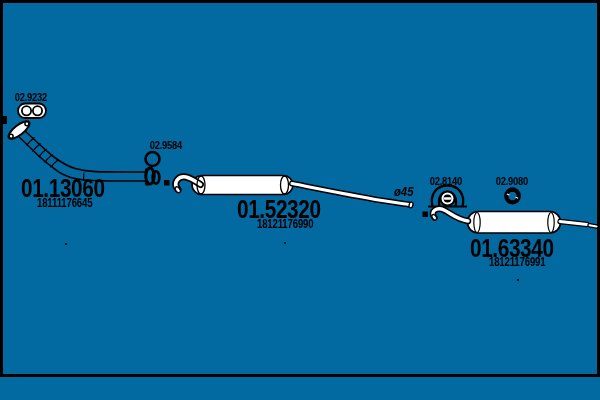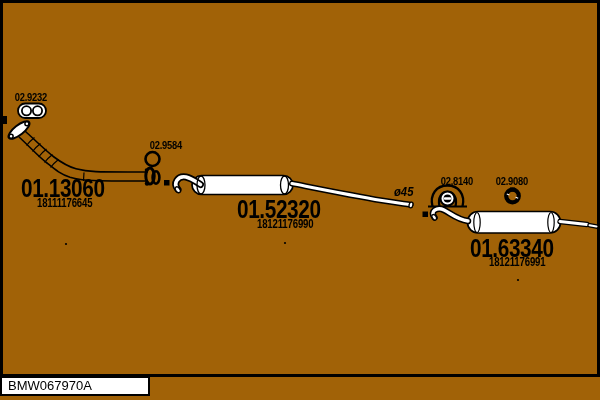--- a/index.html
+++ b/index.html
@@ -1,17 +1,17 @@
 <!DOCTYPE html>
 <html><head>
 <meta charset="utf-8">
 <style>
   html,body{margin:0;padding:0;background:#fff;}
   #stage{
-    position:relative;width:600px;height:400px;background:#a16207;overflow:hidden;
+    position:relative;width:600px;height:400px;background:#0369a1;overflow:hidden;
     font-family:"Liberation Sans",sans-serif;color:#000;
   }
   #stage svg{position:absolute;left:0;top:0;}
   .lbl{position:absolute;line-height:1;white-space:nowrap;}
   .lbl-sm{font-weight:bold;font-size:11px;text-align:center;}
   .lbl-sm span{display:inline-block;transform:scaleX(0.85);transform-origin:50% 50%;letter-spacing:-0.3px;}
   .code-lg{font-weight:bold;font-size:26px;letter-spacing:-0.5px;
            transform:scaleX(0.8);transform-origin:0 0;}
   .oem{font-weight:bold;font-size:12px;letter-spacing:-0.2px;
        transform:scaleX(0.8);transform-origin:0 0;}
@@ -134,28 +134,25 @@
   </div>
 
   <div class="lbl code-lg" style="left:21px;top:175px;">01.13060</div>
   <div class="lbl oem" style="left:37px;top:197px;">18111176645</div>
 
   <div class="lbl code-lg" style="left:237px;top:196px;">01.52320</div>
   <div class="lbl oem" style="left:257px;top:218px;">18121176990</div>
 
   <div class="lbl dia-note" style="left:394px;top:186px;">ø45</div>
 
-  <div class="lbl lbl-sm" style="left:416px;top:176px;width:60px;text-align:right;">
+  <div class="lbl lbl-sm" style="left:416px;top:176px;width:60px;">
     <span>02.8140</span>
   </div>
 
   <div class="lbl lbl-sm" style="left:482px;top:176px;width:60px;">
     <span>02.9080</span>
   </div>
 
   <div class="lbl code-lg" style="left:470px;top:235px;">01.63340</div>
   <div class="lbl oem" style="left:489px;top:256px;">18121176991</div>
 
-  <div class="plate">
-    <span>BMW067970A</span>
-  </div>
 
 </div>
 
 </body></html>

